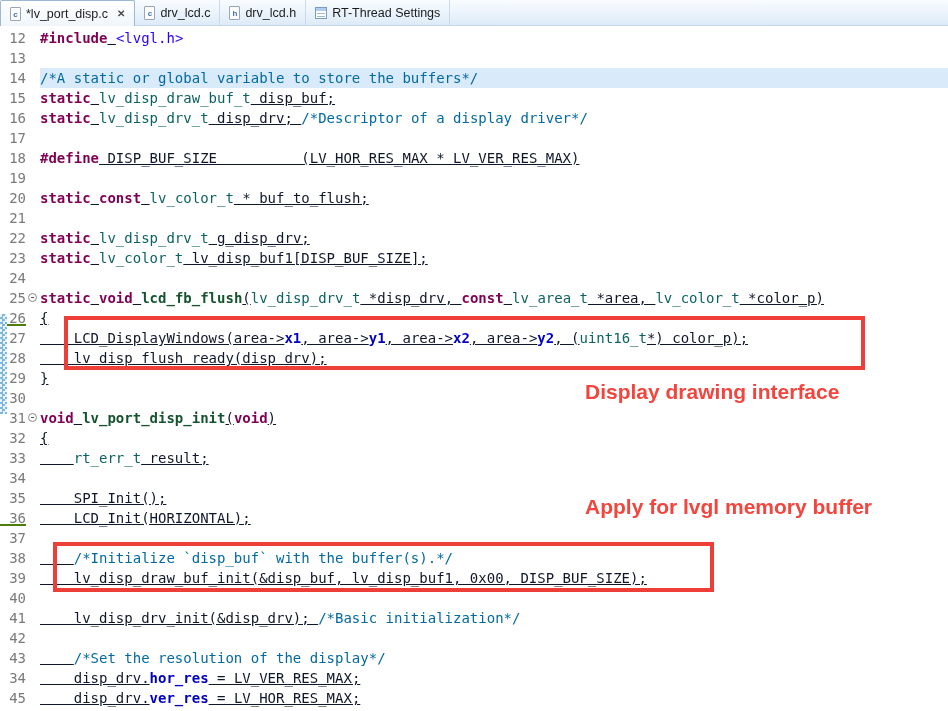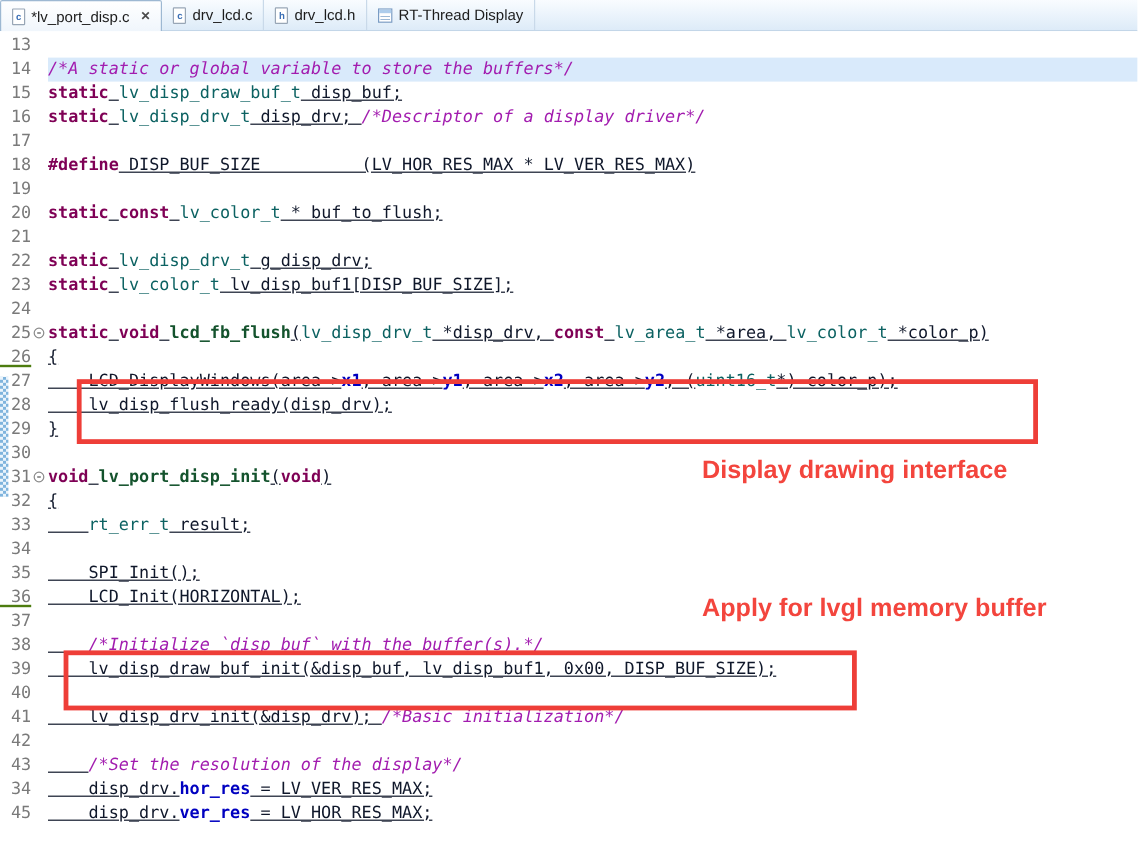--- a/index.html
+++ b/index.html
@@ -63,21 +63,21 @@
     border:1px solid #8a8a8a; border-radius:50%; background:#fff;
   }
   .fold-dot::after {
     content:""; position:absolute; left:2px; right:2px; top:3px;
     border-top:1px solid #555;
   }
   .code { flex:1; white-space:pre; color:#000; }
   .row.hl .code { background:#d9eafb; }
   .tok-k { color:#7f0055; font-weight:bold; }
   .tok-t { color:#0c6262; }
-  .tok-c { color:#a21caf;font-style:italic; }
+  .tok-c { color:#0369a1; }
   .tok-f { color:#0000c0;font-weight:bold; }
   .tok-i { color:#2a00ff; }
   .tok-d { color:#14532d; font-weight:bold; }
   .tok-p { color:#0f172a;text-decoration:underline; }
   
   .diff-hatch {
     position:absolute; left:0; top:288px; width:7px; height:100px;
     background:
       conic-gradient(#7fb4dd 25%, #eaf4fc 0 50%, #7fb4dd 0 75%, #eaf4fc 0);
     background-size:5px 5px;
@@ -107,26 +107,33 @@
       <div class="tab">
         <span class="icon-file">c</span>
         <span>drv_lcd.c</span>
       </div>
       <div class="tab">
         <span class="icon-file">h</span>
         <span>drv_lcd.h</span>
       </div>
       <div class="tab">
         <span class="icon-settings"></span>
-        <span>RT-Thread Display</span>
+        <span>RT-Thread Settings</span>
       </div>
     </div>
 
   <div class="editor">
     <div>
+        <div class="row">
+          <div class="gutter">
+            <span class="num">12</span>
+            <span class="foldcol"></span>
+          </div>
+          <div class="code"><span class="tok-k">#include</span><span class="tok-p"> </span><span class="tok-i">&lt;lvgl.h&gt;</span></div>
+        </div>
         <div class="row">
           <div class="gutter">
             <span class="num">13</span>
             <span class="foldcol"></span>
           </div>
           <div class="code"></div>
         </div>
         <div class="row hl">
           <div class="gutter">
             <span class="num">14</span>

